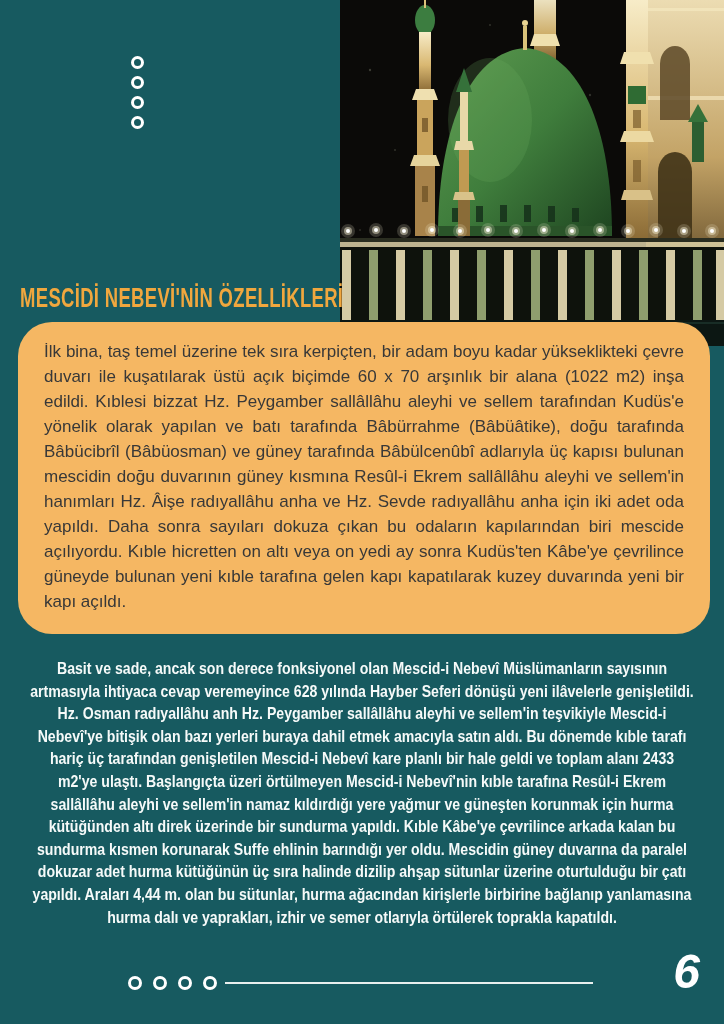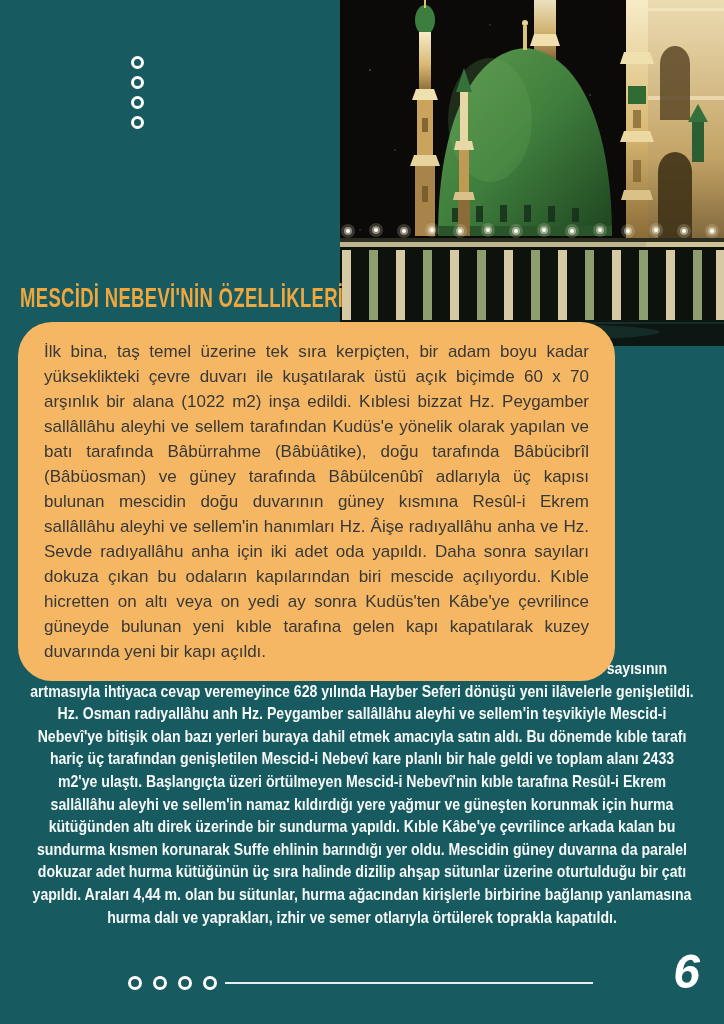--- a/index.html
+++ b/index.html
@@ -17,21 +17,21 @@
   .dot{
     width:13px;height:13px;border:3px solid #ffffff;border-radius:50%;
     box-sizing:border-box;background:transparent;
   }
   .page-title{
     position:absolute;left:20px;top:263px;z-index:2;
     font-size:28px;font-weight:bold;color:#F0A73E;letter-spacing:0.5px;
     white-space:nowrap;transform:scaleX(0.66);transform-origin:left top;
   }
   .highlight-box{
-    position:absolute;left:18px;top:322px;width:597px;min-height:312px;
+    position:absolute;left:18px;top:322px;width:692px;min-height:312px;
     box-sizing:border-box;background:#F5B763;border-radius:34px;
     padding:17px 26px;z-index:3;
   }
   .highlight-box p{
     margin:0;font-size:17px;line-height:25px;color:#383838;text-align:justify;
   }
   .body-paragraph{
     position:absolute;left:30px;top:658px;width:800px;z-index:2;
     transform:scaleX(0.83);transform-origin:left top;
     color:#F6FAF9;font-weight:bold;font-size:17px;line-height:22.6px;

